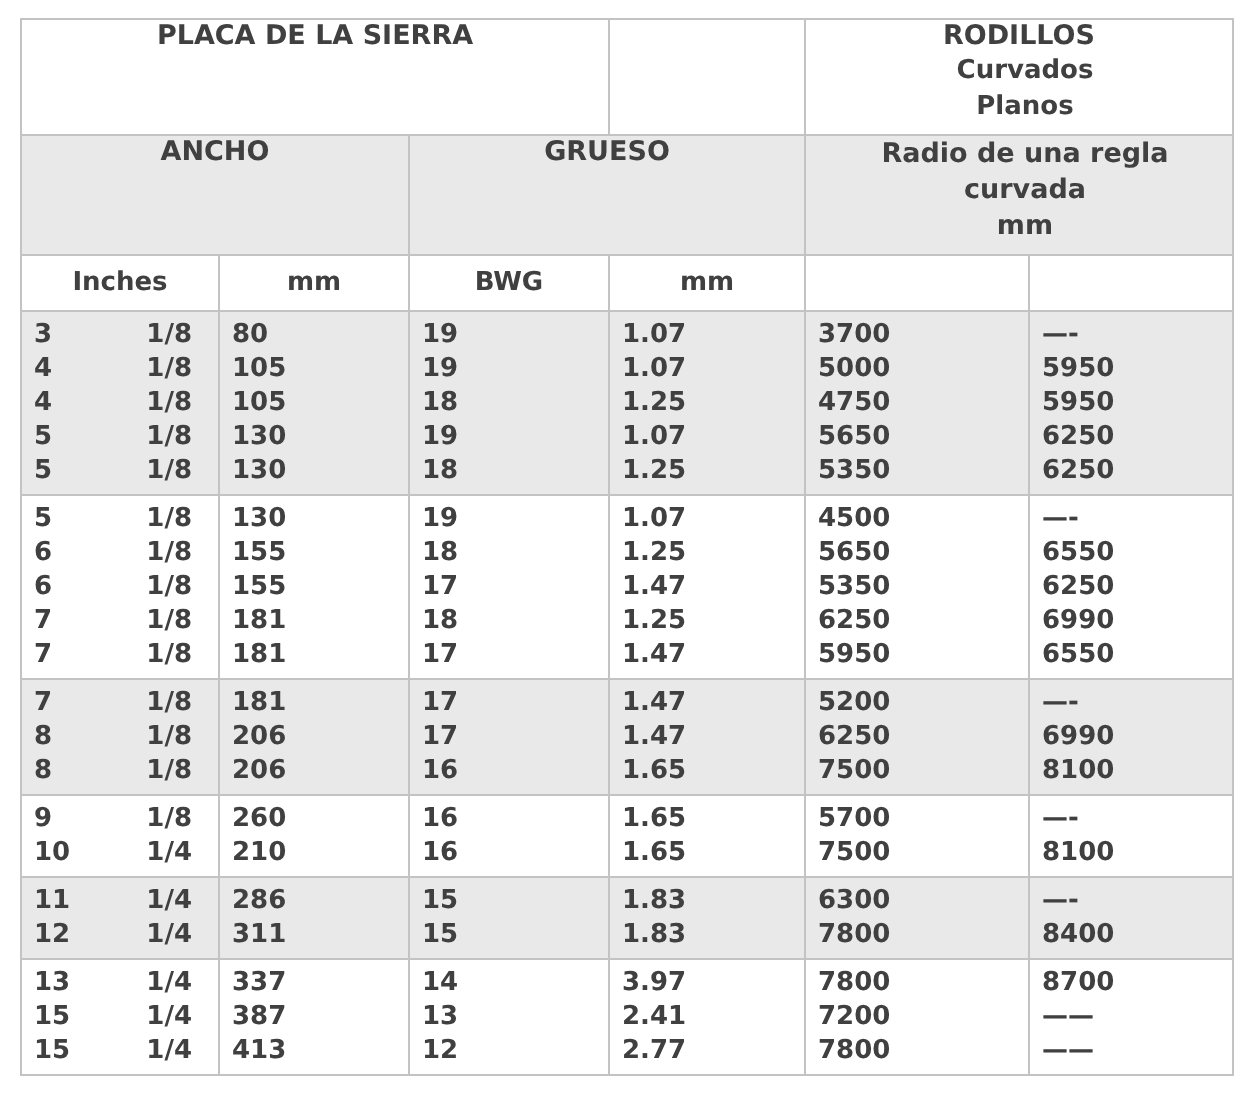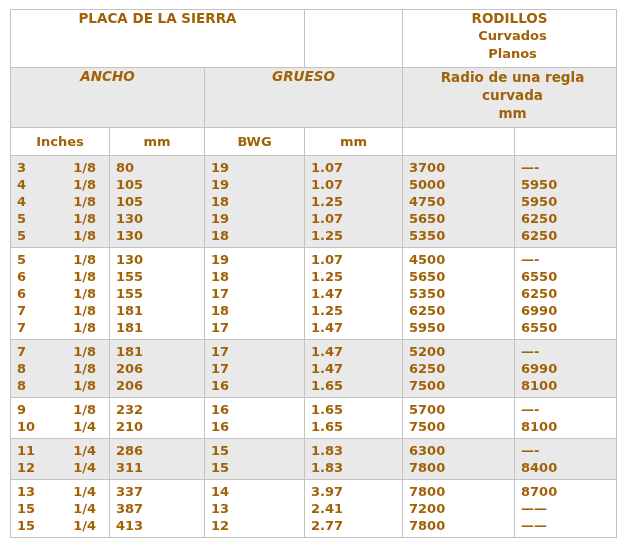--- a/index.html
+++ b/index.html
@@ -18,21 +18,21 @@
     background: #ffffff;
   }
   table.specs {
     position: absolute;
     left: 10px;
     top: 9px;
     width: 606px;
     border-collapse: collapse;
     table-layout: fixed;
     font-weight: bold;
-    color: #a16207;
+    color: #404040;
     font-size: 13px;
   }
   table.specs td {
     border: 1px solid #c3c3c3;
     vertical-align: top;
     box-sizing: border-box;
     padding: 0;
   }
   
   tr.r1 td { height: 58px; background: #ffffff; }
@@ -43,21 +43,20 @@
   }
   td.c-rodillos { padding-top: 5px; margin-left: 44px; }
   .rod-title { text-align: center; font-size: 13.5px; line-height: 17px; }
   .rod-line { text-align: center; padding-left: 6px; line-height: 18px; }
   
   tr.r2 td { height: 60px; background: #e9e9e9; }
   td.c-group {
     text-align: center;
     padding-top: 9px;
     font-size: 13.5px;
-    font-style: italic;
   }
   td.c-radio { padding-top: 8px; font-size: 13.5px; }
   .radio-line { text-align: center; padding-left: 6px; line-height: 18px; }
   
   tr.r3 td { height: 28px; background: #ffffff; text-align: center; vertical-align: middle; margin-top: 24px; }
   
   tr.block td { padding: 3px 0; }
   tr.block.shaded td { background: #e9e9e9; }
   tr.block.plain  td { background: #ffffff; }
   .v-line {
@@ -279,21 +278,21 @@
             <div class="in-line">
               <span>9</span>
               <span>1/8</span>
             </div>
             <div class="in-line">
               <span>10</span>
               <span>1/4</span>
             </div>
           </td>
           <td>
-            <div class="v-line">232</div>
+            <div class="v-line">260</div>
             <div class="v-line">210</div>
           </td>
           <td>
             <div class="v-line">16</div>
             <div class="v-line">16</div>
           </td>
           <td>
             <div class="v-line">1.65</div>
             <div class="v-line">1.65</div>
           </td>

